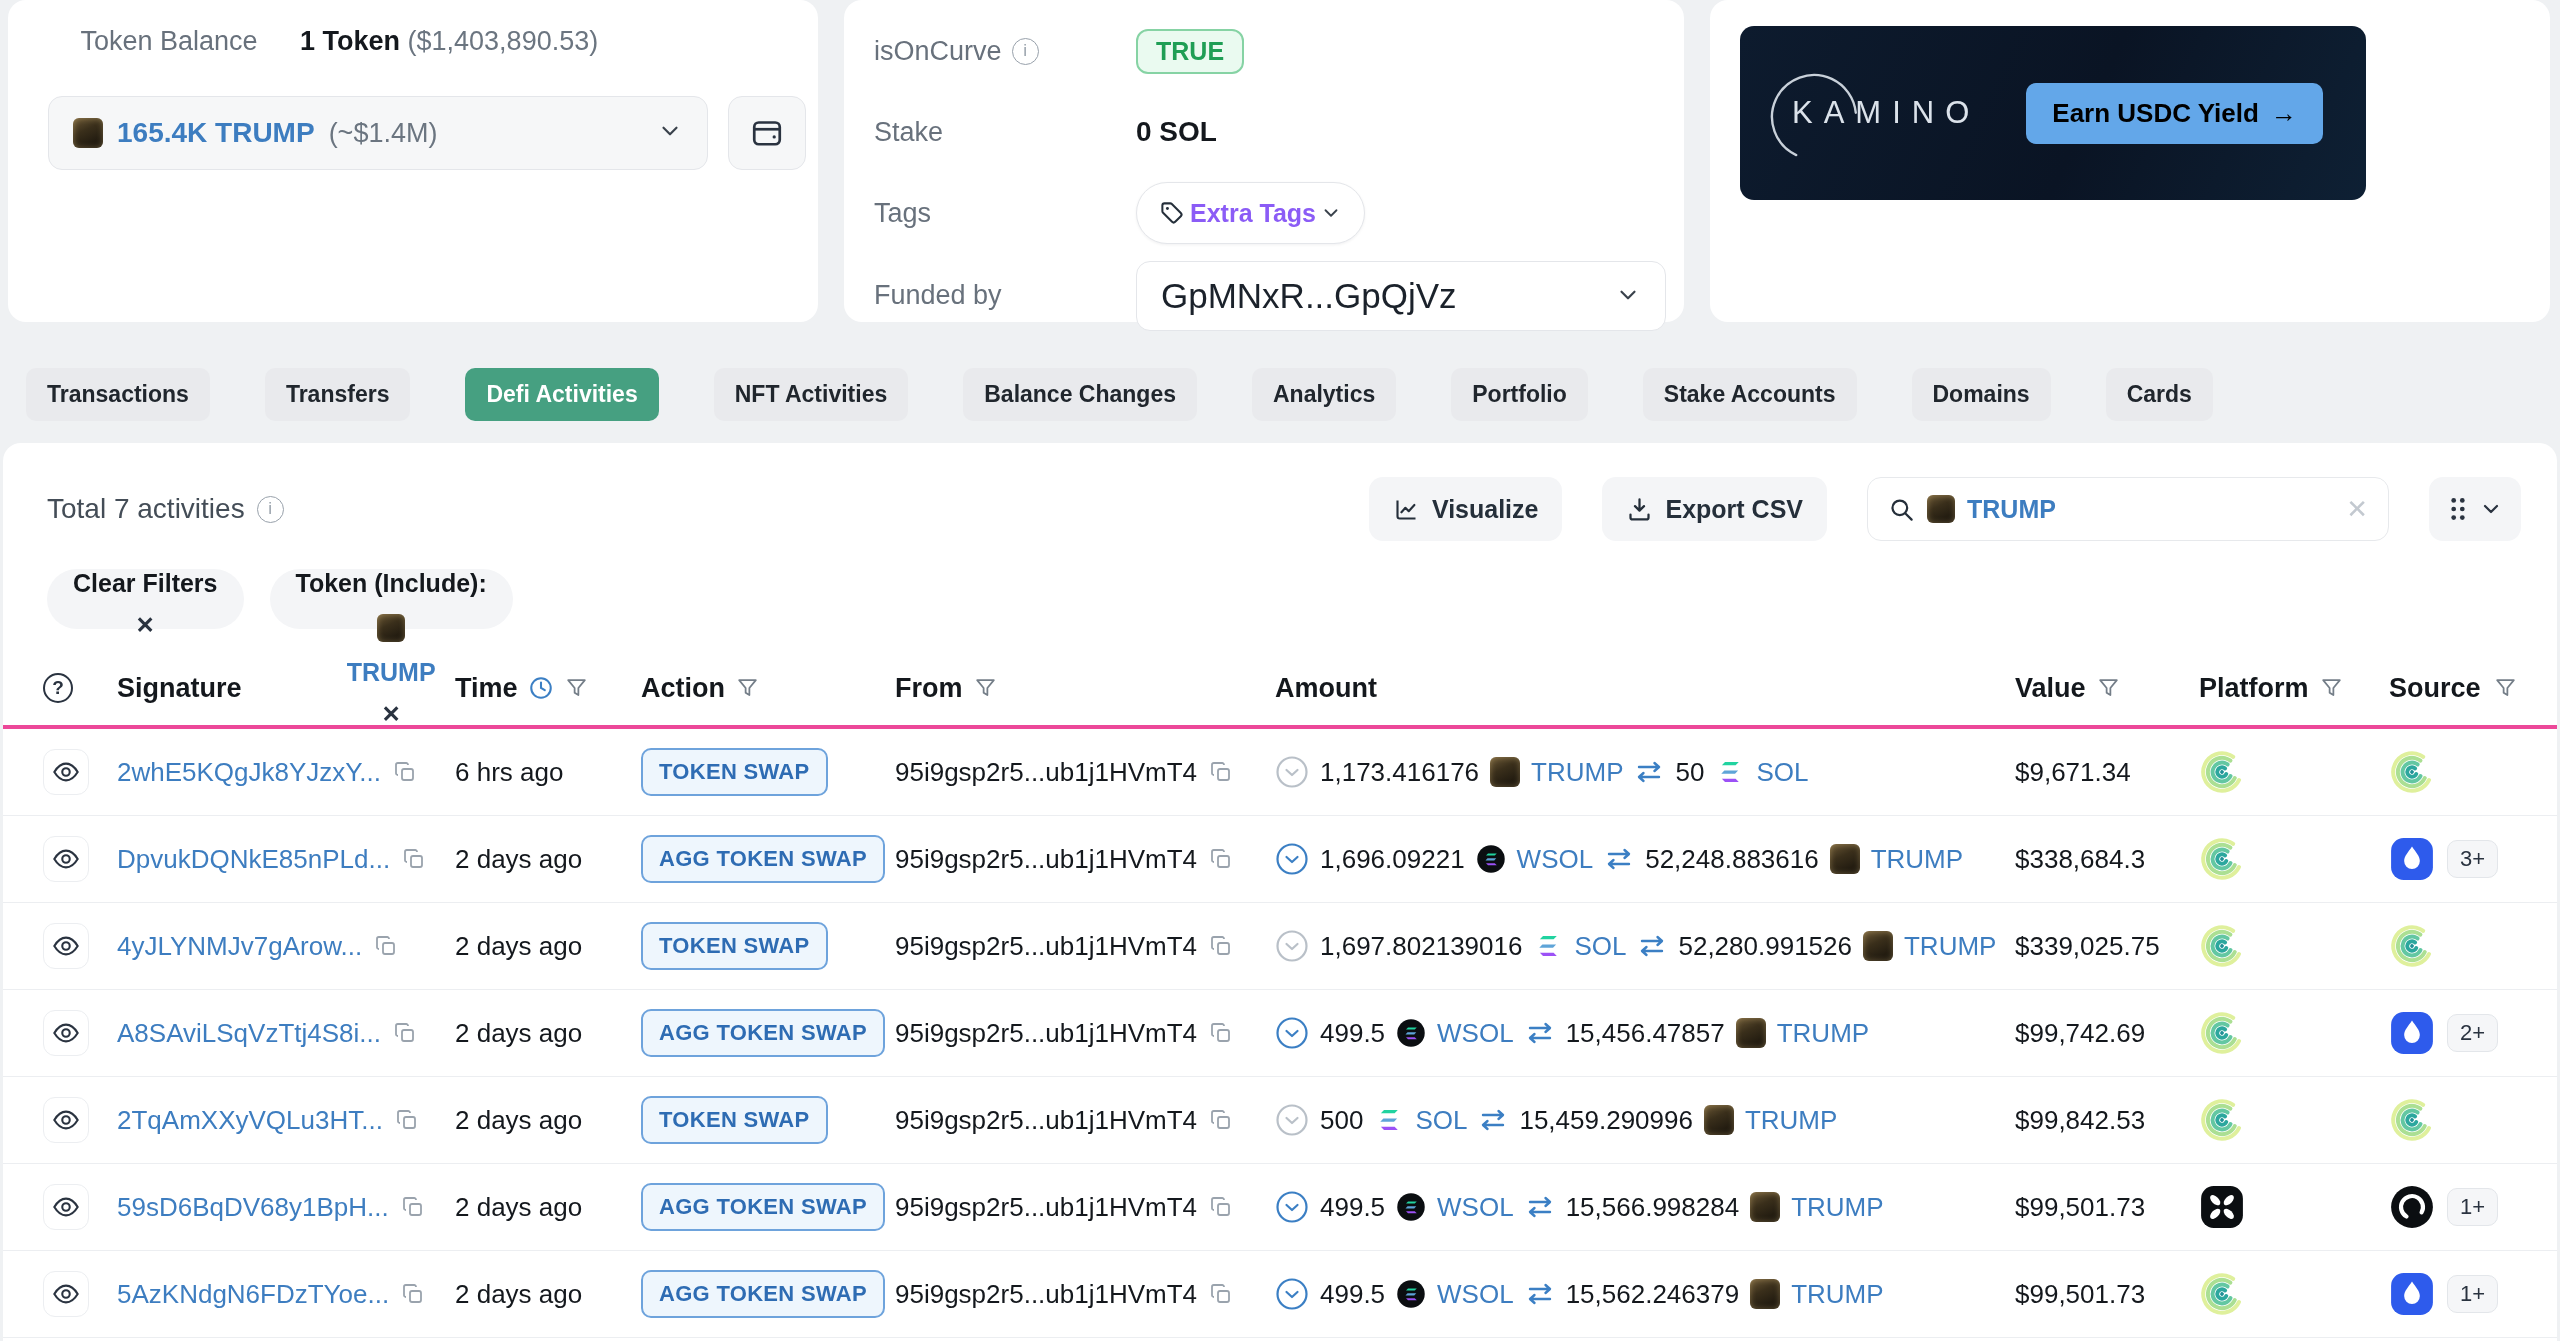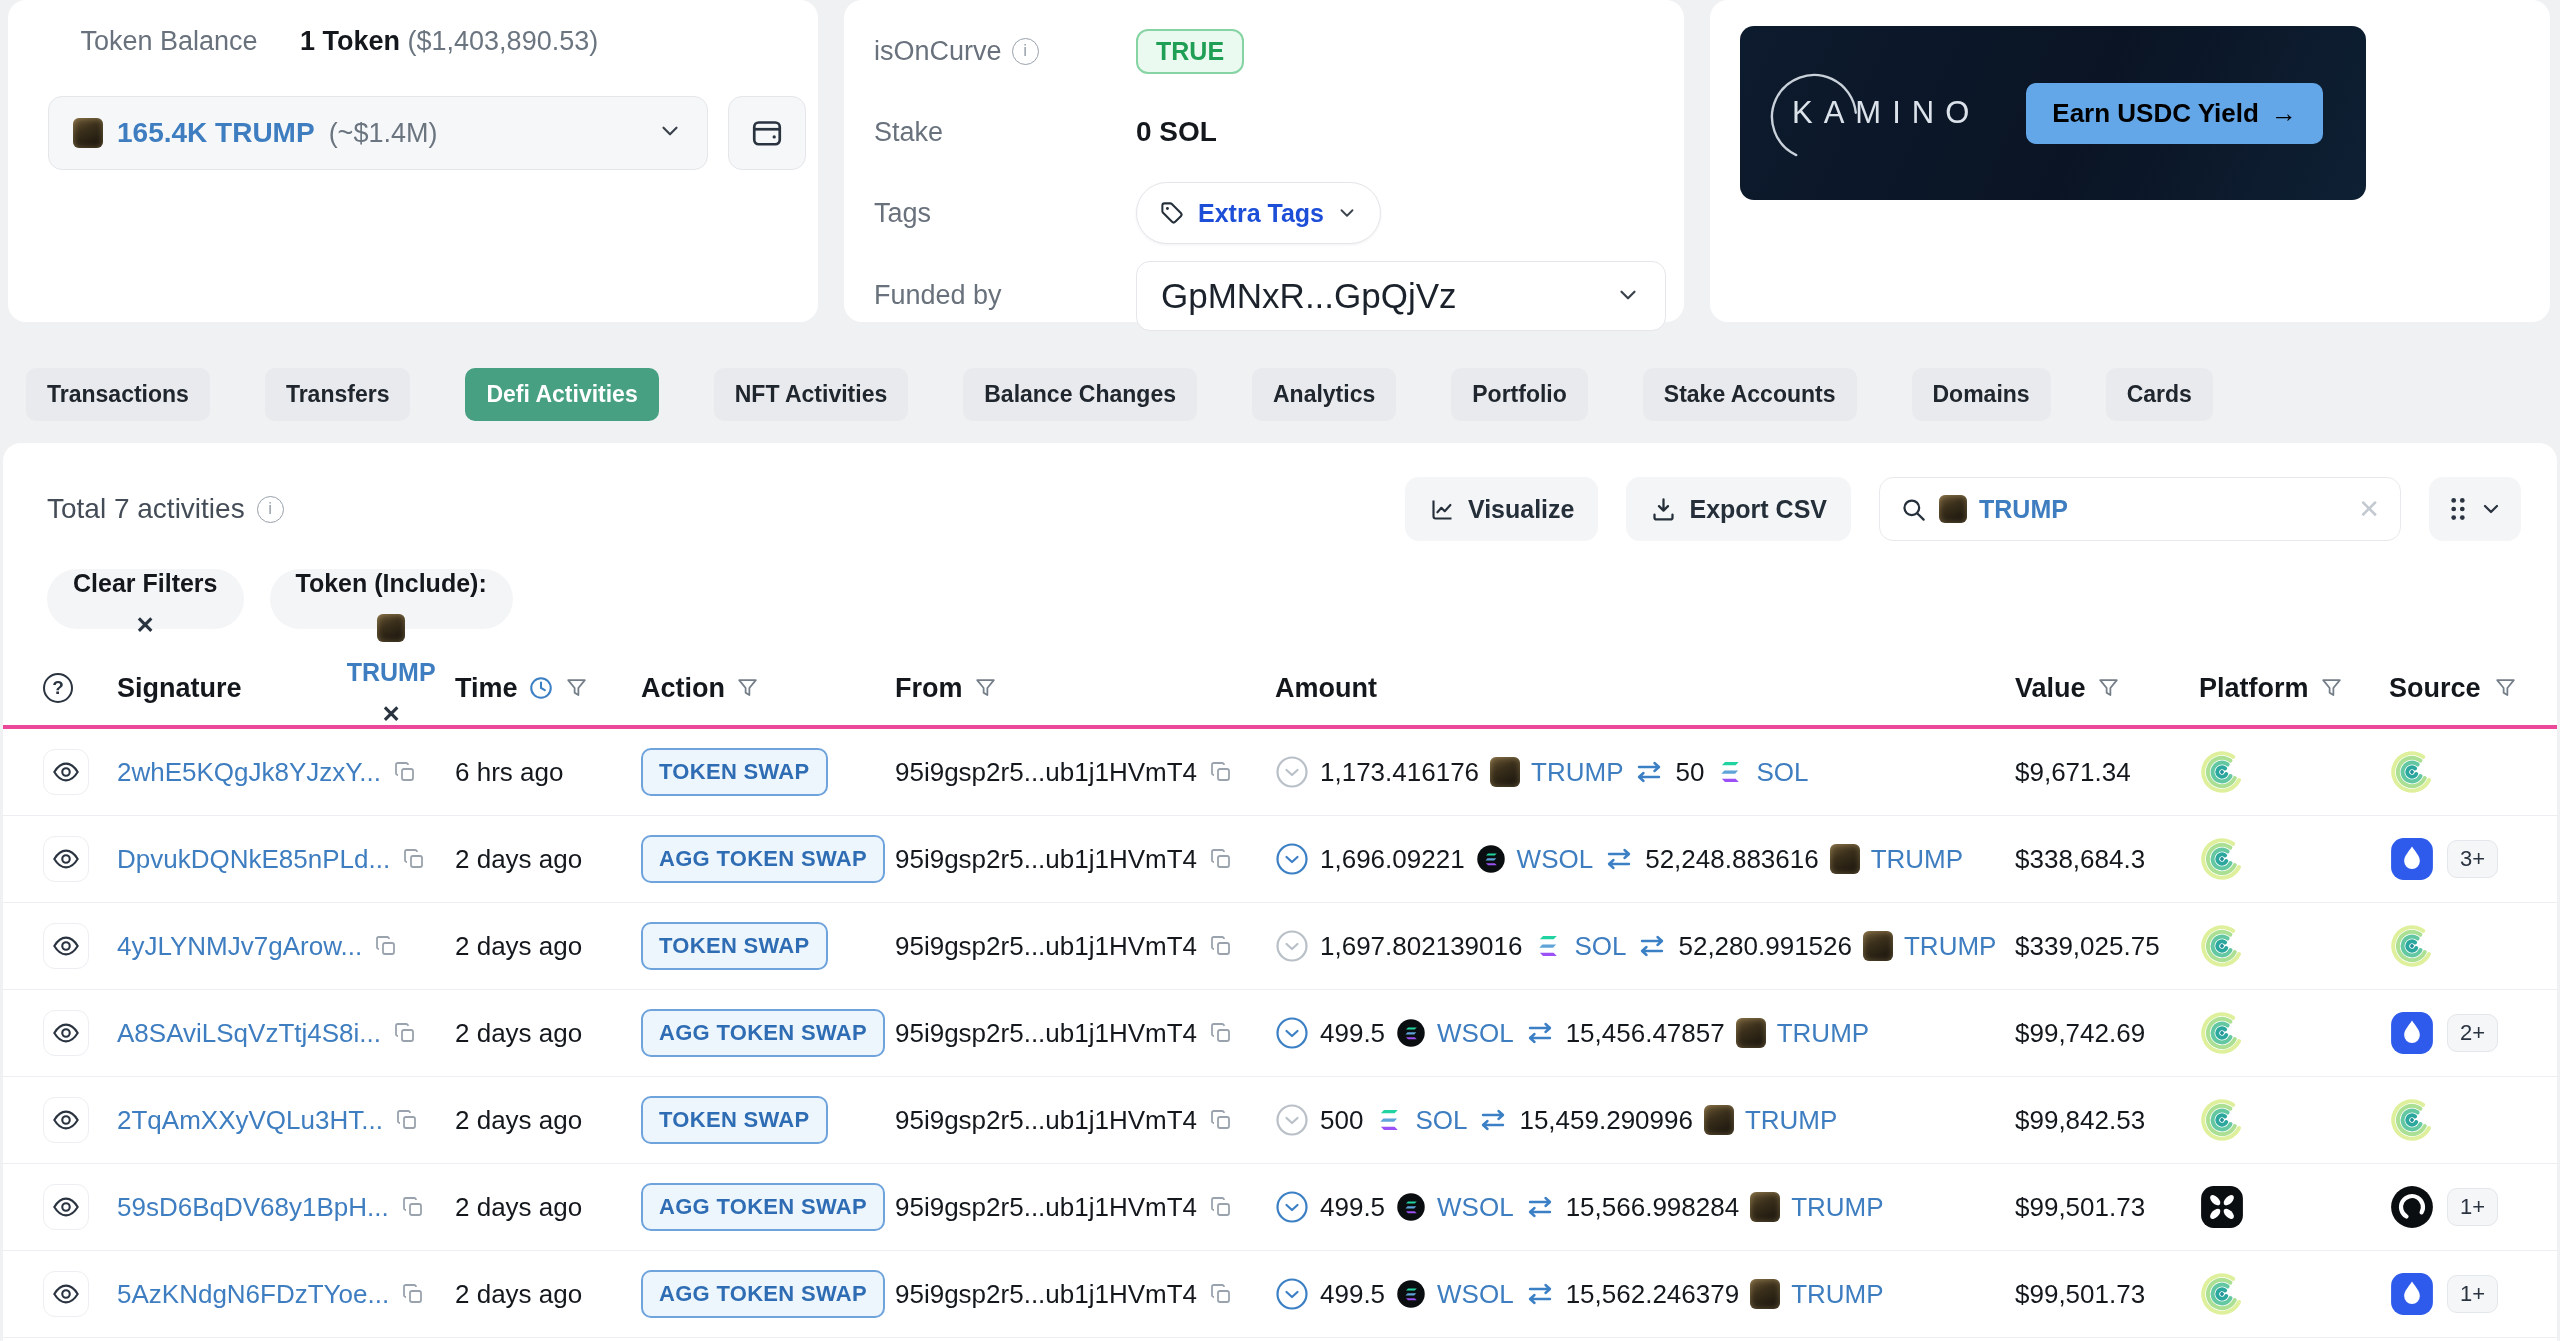--- a/index.html
+++ b/index.html
@@ -27,23 +27,23 @@
   .token-dropdown .chev { margin-left:auto; color:#3a424c; }
   .sq-btn { width:78px; height:74px; background:#f6f7f8; border:1.5px solid #e4e6ea; border-radius:14px;
       display:flex; align-items:center; justify-content:center; cursor:pointer; }
 
   .details-card { padding:26px 0 0 30px; display:flex; flex-direction:column; gap:31px; }
   .details-card .row { display:flex; align-items:center; min-height:50px; }
   .details-card .lbl { width:262px; font-size:27px; color:#68717c; display:flex; align-items:center; gap:10px; }
   .badge-true { display:inline-block; padding:6px 18px; border:2px solid #86d3a4; background:#eafaf0;
       color:#1f9e55; border-radius:12px; font-size:25px; font-weight:700; }
   .stake-val { font-size:28px; font-weight:700; color:#14181d; }
-  .pill-btn { display:inline-flex; align-items:center; gap:12px; padding:0 22px; height:62px;
+  .pill-btn { display:inline-flex; align-items:center; gap:4px; padding:0 22px; height:62px;
       background:#fff; border:1.5px solid #e4e6ea; border-radius:999px; box-shadow:0 1px 3px rgba(20,24,30,.06);
-      font-size:25px; font-weight:700; color:#1d4ed8; cursor:pointer; }
+      font-size:25px; font-weight:700; color:#8b5cf6; cursor:pointer; }
   .funded-box { width:530px; height:70px; border:1.5px solid #e4e6ea; border-radius:14px; background:#fff;
       display:flex; align-items:center; padding:0 24px; font-size:35px; color:#1b222b; cursor:pointer; }
   .funded-box .chev { margin-left:auto; color:#3a424c; }
 
   .banner-card { display:flex; padding:26px 0 0 30px; }
   .kamino-banner { width:626px; height:174px; border-radius:14px; position:relative; overflow:hidden;
       background:linear-gradient(115deg,#0d1b2e 0%, #0a1424 55%, #0e2034 100%);
       display:flex; align-items:center; cursor:pointer; }
   .kamino-logo { position:relative; margin-left:52px; font-size:31px; letter-spacing:11px; color:#dbe2ea; }
   .kamino-arc { position:absolute; left:-26px; top:-26px; }
@@ -56,21 +56,21 @@
   .tab { border:none; background:#e9eaed; color:#20262d; font-weight:700; font-size:23px;
       padding:13px 21px; border-radius:10px; cursor:pointer; white-space:nowrap;
       font-family:"Liberation Sans", sans-serif; }
   .tab-active { background:#46a081; color:#fff; }
 
   
   .table-card { margin:22px 3px 0 3px; border-radius:18px 18px 0 0; height:906px; overflow:hidden; }
 
   .toolbar { display:flex; align-items:center; padding:34px 36px 0 44px; }
   .total-label { font-size:28px; color:#444d57; display:flex; align-items:center; gap:12px; }
-  .toolbar-right { margin-left:auto; display:flex; align-items:center; gap:28px; }
+  .toolbar-right { margin-left:auto; display:flex; align-items:center; gap:40px; }
   .tool-btn { height:64px; background:#f4f5f7; border:none; border-radius:14px; padding:0 24px;
       display:flex; align-items:center; gap:12px; font-size:25px; font-weight:700; color:#252f3a;
       cursor:pointer; font-family:"Liberation Sans", sans-serif; }
   .search-box { width:522px; height:64px; background:#fff; border:1.5px solid #e7e9ec; border-radius:14px;
       display:flex; align-items:center; gap:12px; padding:0 20px; }
   .search-box input { border:none; outline:none; flex:1; min-width:0; font-size:25px; font-weight:700;
       color:#3d7dc0; font-family:"Liberation Sans", sans-serif; background:transparent; }
   .x-ic { color:#c3c9d0; font-size:26px; cursor:pointer; line-height:1; }
   .x-ic::before { content:"✕"; }
   .x-dark { color:#2a3340; font-size:23px; cursor:pointer; line-height:1; }

